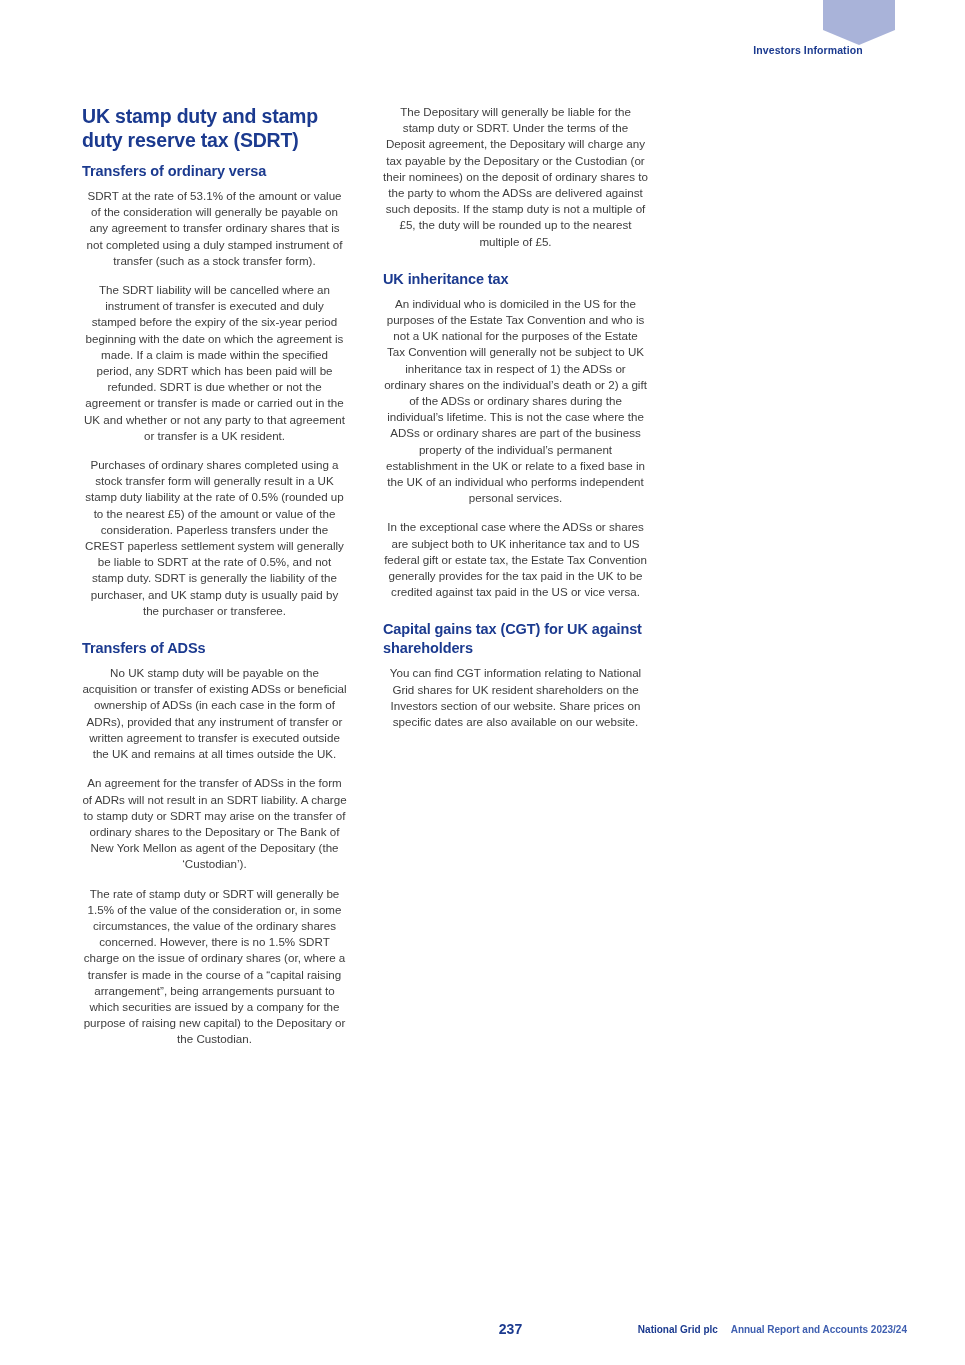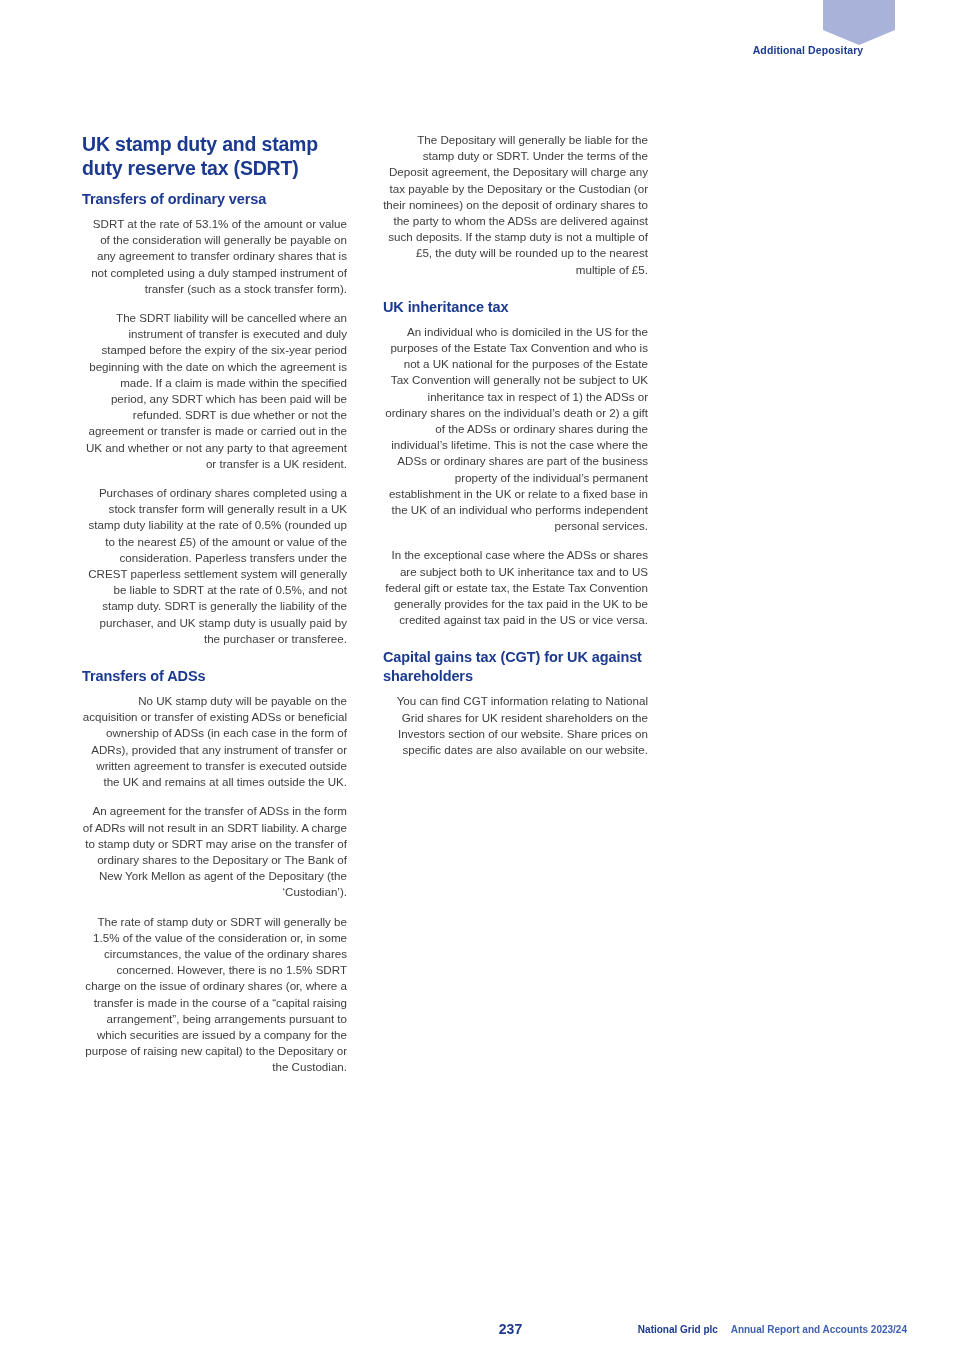--- a/index.html
+++ b/index.html
@@ -49,21 +49,21 @@
     font-weight: bold;
     color: #1b3a8f;
     letter-spacing: 0.1px;
     text-align: center;
     padding-right: 14px;
   }
 
   
   .content {
     position: absolute;
-    top: 132px;
+    top: 104px;
     left: 82px;
     width: 566px;
     display: flex;
     gap: 36px;
   }
   .col {
     width: 265px;
   }
 
   h1.title {
@@ -83,21 +83,21 @@
     letter-spacing: -0.1px;
   }
   h2.sub.spaced {
     margin-top: 20px;
   }
   p.para {
     font-size: 11.6px;
     line-height: 16.2px;
     margin: 0 0 13px 0;
     color: #3d3d3d;
-    text-align: right;
+    text-align: center;
   }
   p.para:last-child {
     margin-bottom: 0;
   }
 
   
   .footer {
     position: absolute;
     left: 0;
     right: 0;
@@ -129,21 +129,21 @@
     color: #3f5fb0;
     margin-left: 10px;
     font-weight: bold;
   }
 </style>
 </head>
 <body>
 
 <div class="page-header">
   <div class="header-tab"></div>
-  <div class="header-label">Additional Depositary</div>
+  <div class="header-label">Investors Information</div>
 </div>
 
 <div class="content">
 
   <div class="col">
     <h1 class="title">UK stamp duty and stamp duty reserve tax (SDRT)</h1>
 
     <h2 class="sub">Transfers of ordinary versa</h2>
     <p class="para">SDRT at the rate of 53.1% of the amount or value of the consideration will generally be payable on any agreement to transfer ordinary shares that is not completed using a duly stamped instrument of transfer (such as a stock transfer form).</p>
     <p class="para">The SDRT liability will be cancelled where an instrument of transfer is executed and duly stamped before the expiry of the six-year period beginning with the date on which the agreement is made. If a claim is made within the specified period, any SDRT which has been paid will be refunded. SDRT is due whether or not the agreement or transfer is made or carried out in the UK and whether or not any party to that agreement or transfer is a UK resident.</p>

